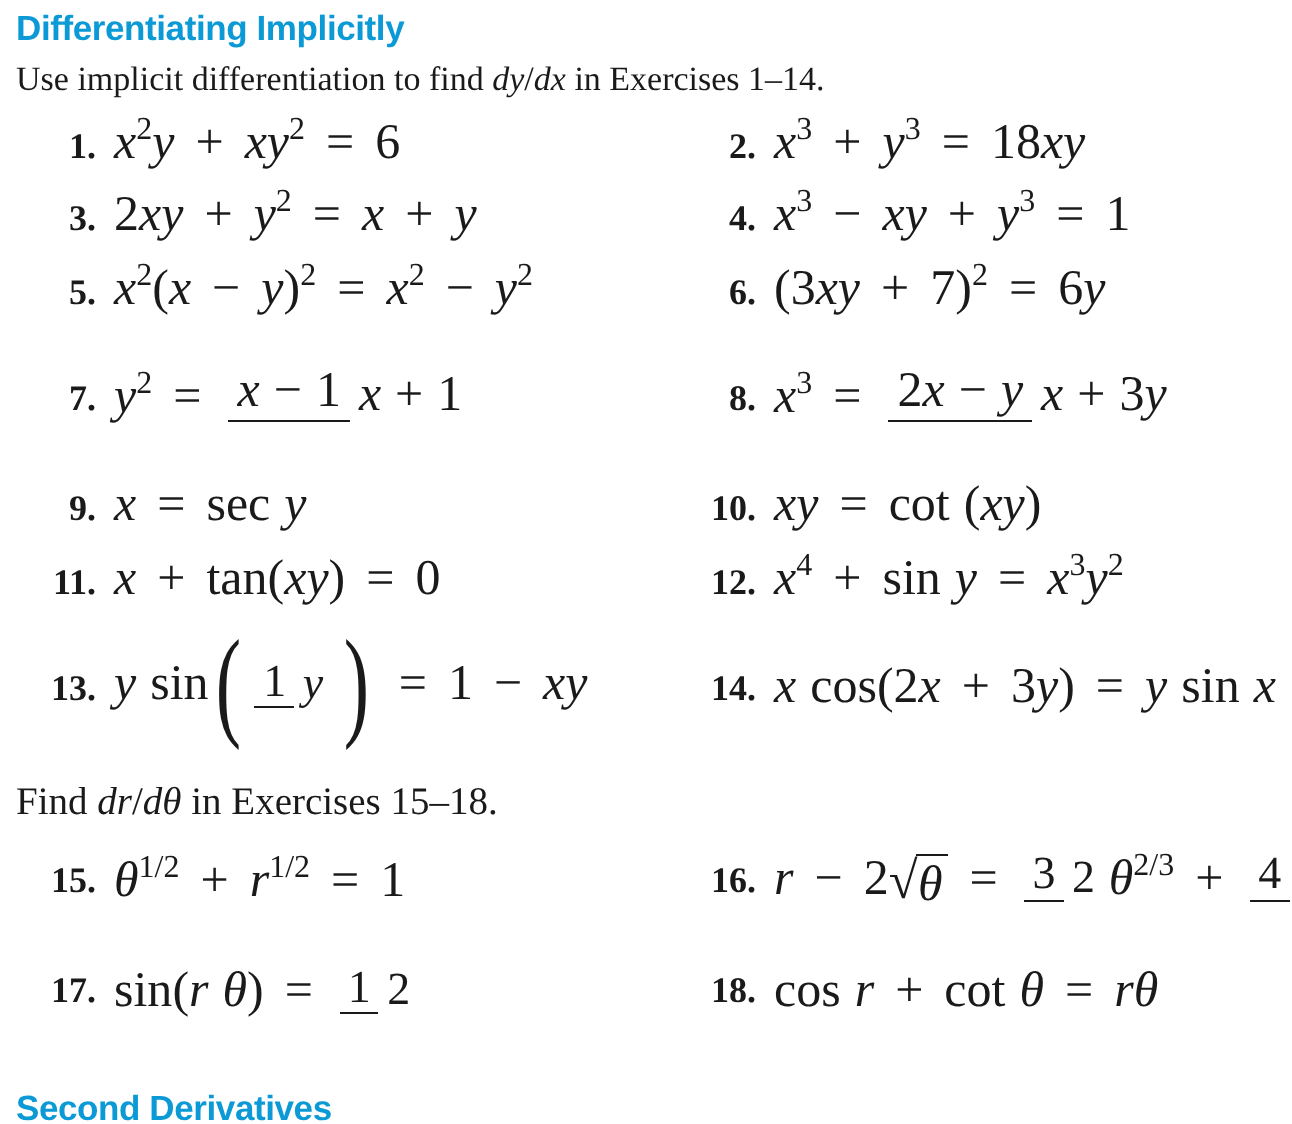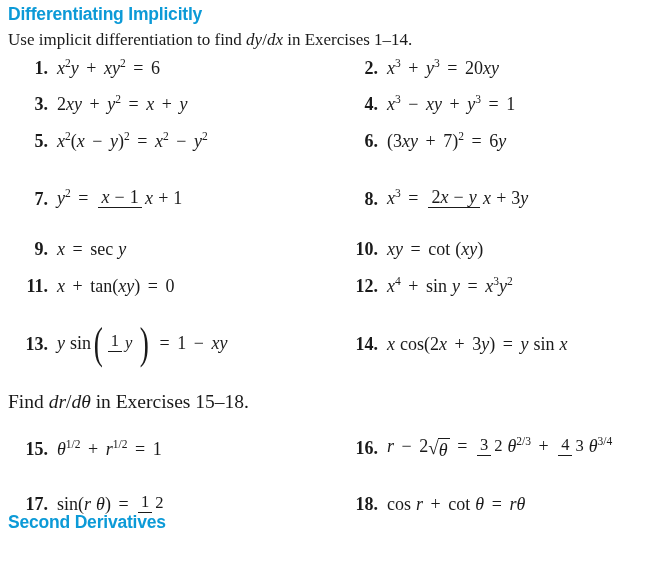--- a/index.html
+++ b/index.html
@@ -140,41 +140,41 @@
     font-size: 18px;
     font-style: normal;
     text-align: right;
     flex: 0 0 auto;
     white-space: nowrap;
   }
   .ex-col.left  .ex-num { width: 48px; }
   .ex-col.right .ex-num { width: 53px; }
 
   .ex-body {
-    font-size: 18px;
+    font-size: 25px;
     padding-left: 9px;
     white-space: nowrap;
     flex: 0 1 auto;
   }
 
   .r-tall { min-height: 46px; align-items: center; }
   .r-tall .ex-col { align-items: center; }
   .r-norm { min-height: 28.5px; }
-  .r-mid  { min-height: 38px; align-items: flex-end; }
+  .r-mid  { min-height: 38px; align-items: center; }
   .r-mid .ex-col { align-items: center; }
 
   .gap-sm { height: 8px; }
   .gap-md { height: 17px; }
   .gap-lg { height: 22px; }
 
   
   .clipped-head {
     position: absolute;
     left: 0;
-    top: 512px;
+    top: 544px;
     width: 646px;
     height: 18px;
     overflow: hidden;
   }
   .clipped-head .section-head {
     padding-top: 0;
   }
 </style>
 </head>
 <body>
@@ -187,21 +187,21 @@
 
   <div class="ex-grid">
 
     <div class="ex-row r-norm">
       <div class="ex-col left">
         <span class="ex-num">1.</span>
         <span class="ex-body"><span class="mi">x</span><sup class="pwn">2</sup><span class="mi">y</span><span class="spw"></span><span class="op">+</span><span class="spw"></span><span class="mi">xy</span><sup class="pwn">2</sup><span class="spw"></span><span class="op">=</span><span class="spw"></span><span class="mn">6</span></span>
       </div>
       <div class="ex-col right">
         <span class="ex-num">2.</span>
-        <span class="ex-body"><span class="mi">x</span><sup class="pwn">3</sup><span class="spw"></span><span class="op">+</span><span class="spw"></span><span class="mi">y</span><sup class="pwn">3</sup><span class="spw"></span><span class="op">=</span><span class="spw"></span><span class="mn">20</span><span class="mi">xy</span></span>
+        <span class="ex-body"><span class="mi">x</span><sup class="pwn">3</sup><span class="spw"></span><span class="op">+</span><span class="spw"></span><span class="mi">y</span><sup class="pwn">3</sup><span class="spw"></span><span class="op">=</span><span class="spw"></span><span class="mn">18</span><span class="mi">xy</span></span>
       </div>
     </div>
 
     <div class="gap-sm"></div>
 
     <div class="ex-row r-norm">
       <div class="ex-col left">
         <span class="ex-num">3.</span>
         <span class="ex-body"><span class="mn">2</span><span class="mi">xy</span><span class="spw"></span><span class="op">+</span><span class="spw"></span><span class="mi">y</span><sup class="pwn">2</sup><span class="spw"></span><span class="op">=</span><span class="spw"></span><span class="mi">x</span><span class="spw"></span><span class="op">+</span><span class="spw"></span><span class="mi">y</span></span>
       </div>

